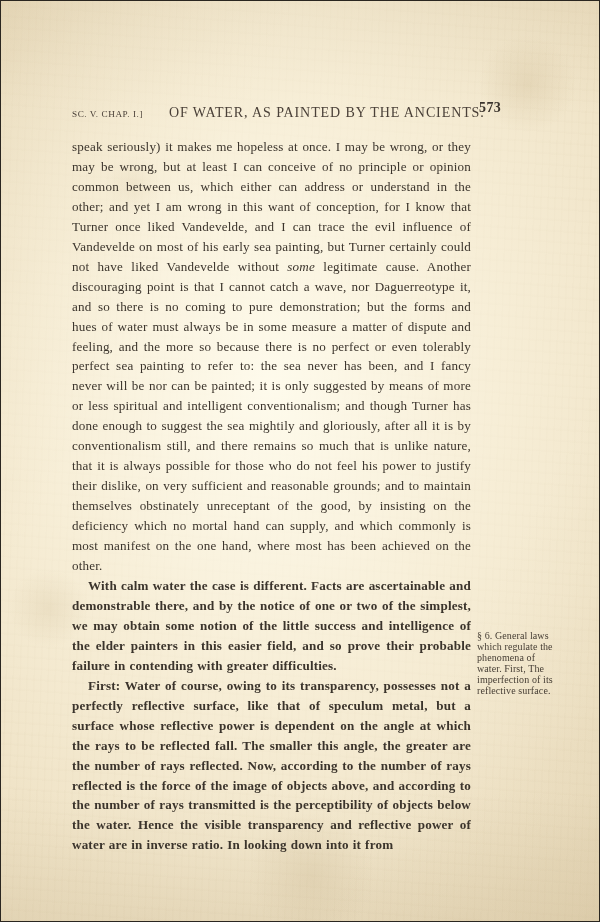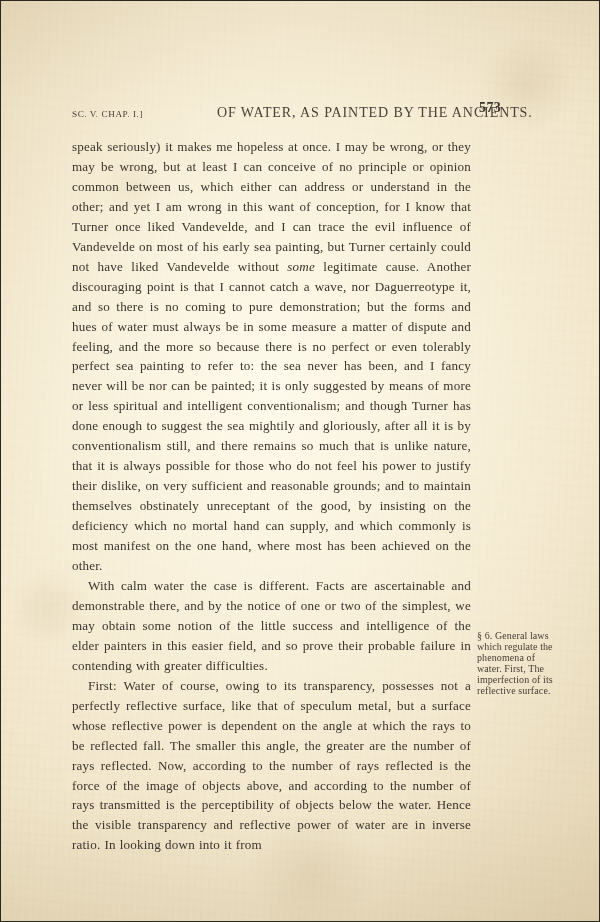--- a/index.html
+++ b/index.html
@@ -48,21 +48,20 @@
 
   
   .running-head {
     position: absolute;
     left: 71px;
     top: 104px;
     width: 400px;
     display: flex;
     align-items: baseline;
     white-space: nowrap;
-    gap: 48px;
   }
 
   .rh-signature {
     font-size: 9.2px;
     letter-spacing: 0.55px;
     text-transform: uppercase;
     color: #4a4038;
   }
 
   .rh-title {
@@ -98,20 +97,21 @@
     text-align: justify;
     text-justify: inter-word;
     color: #3b342c;
     letter-spacing: 0.18px;
     word-spacing: 0.6px;
     hyphens: none;
   }
 
   .para + .para {
     text-indent: 16px;
+    font-weight: bold;
   }
 
   .para em {
     font-style: italic;
   }
 
   
   .side-note {
     position: absolute;
     left: 476px;

